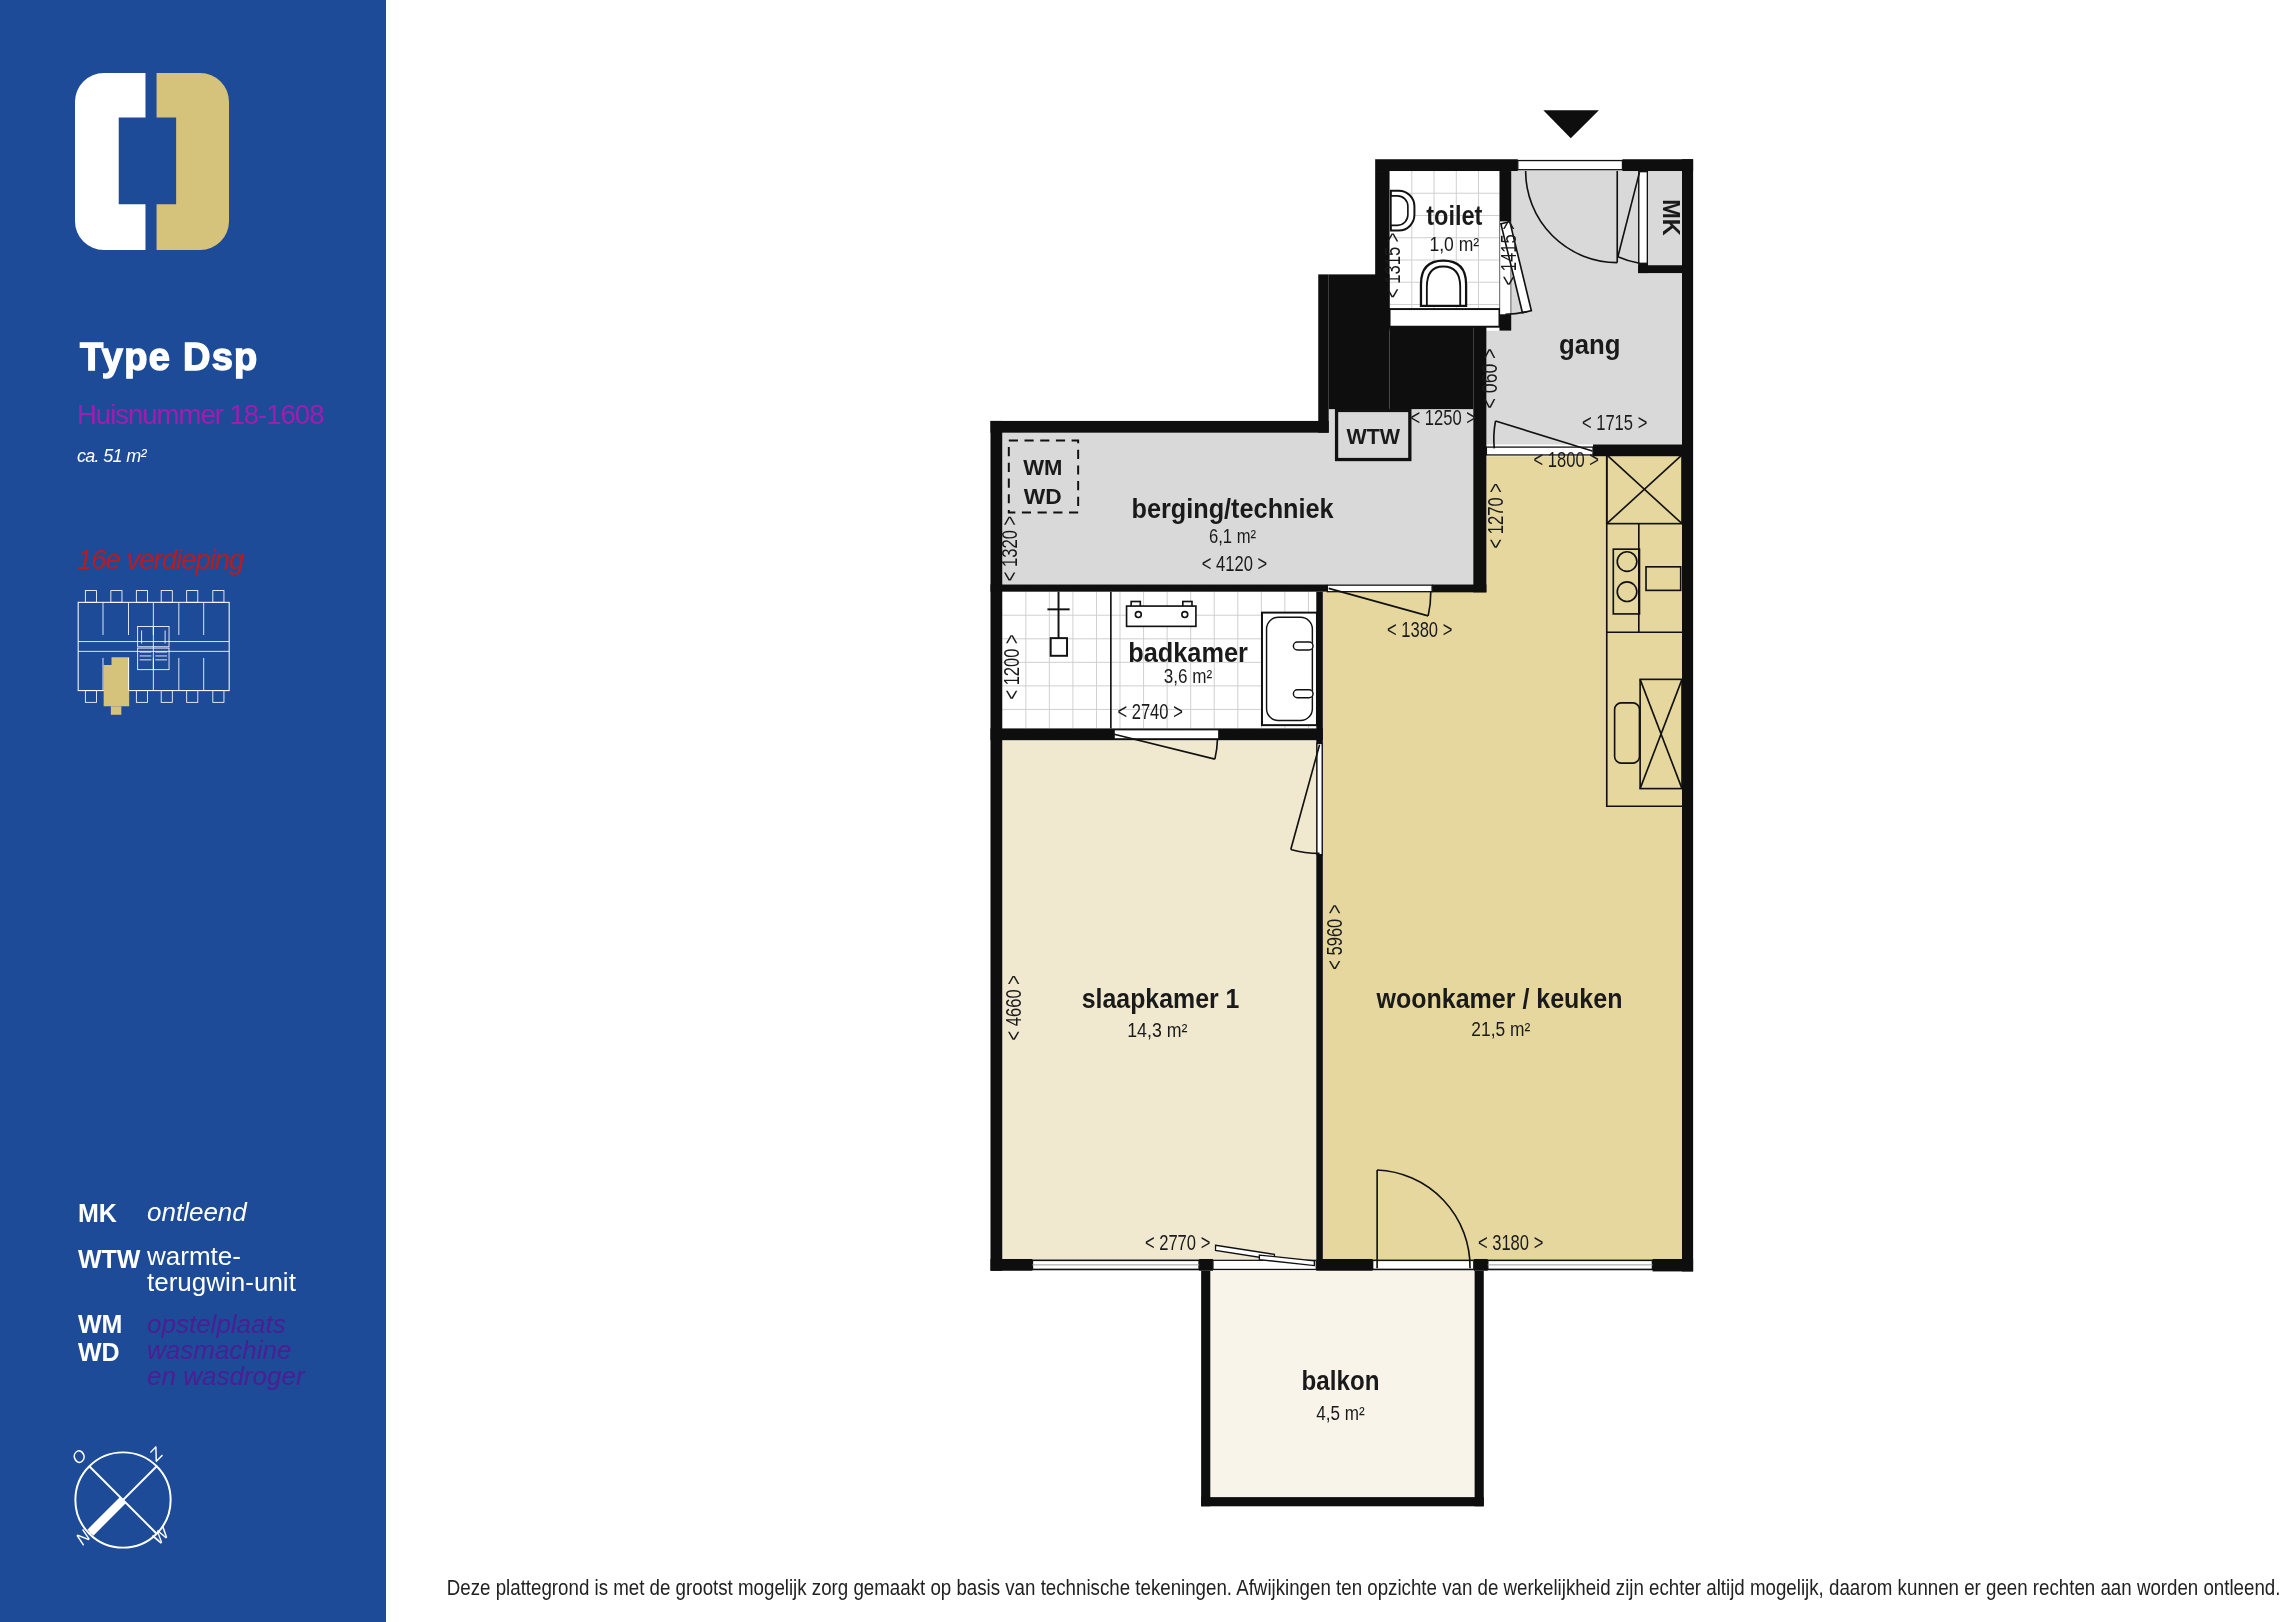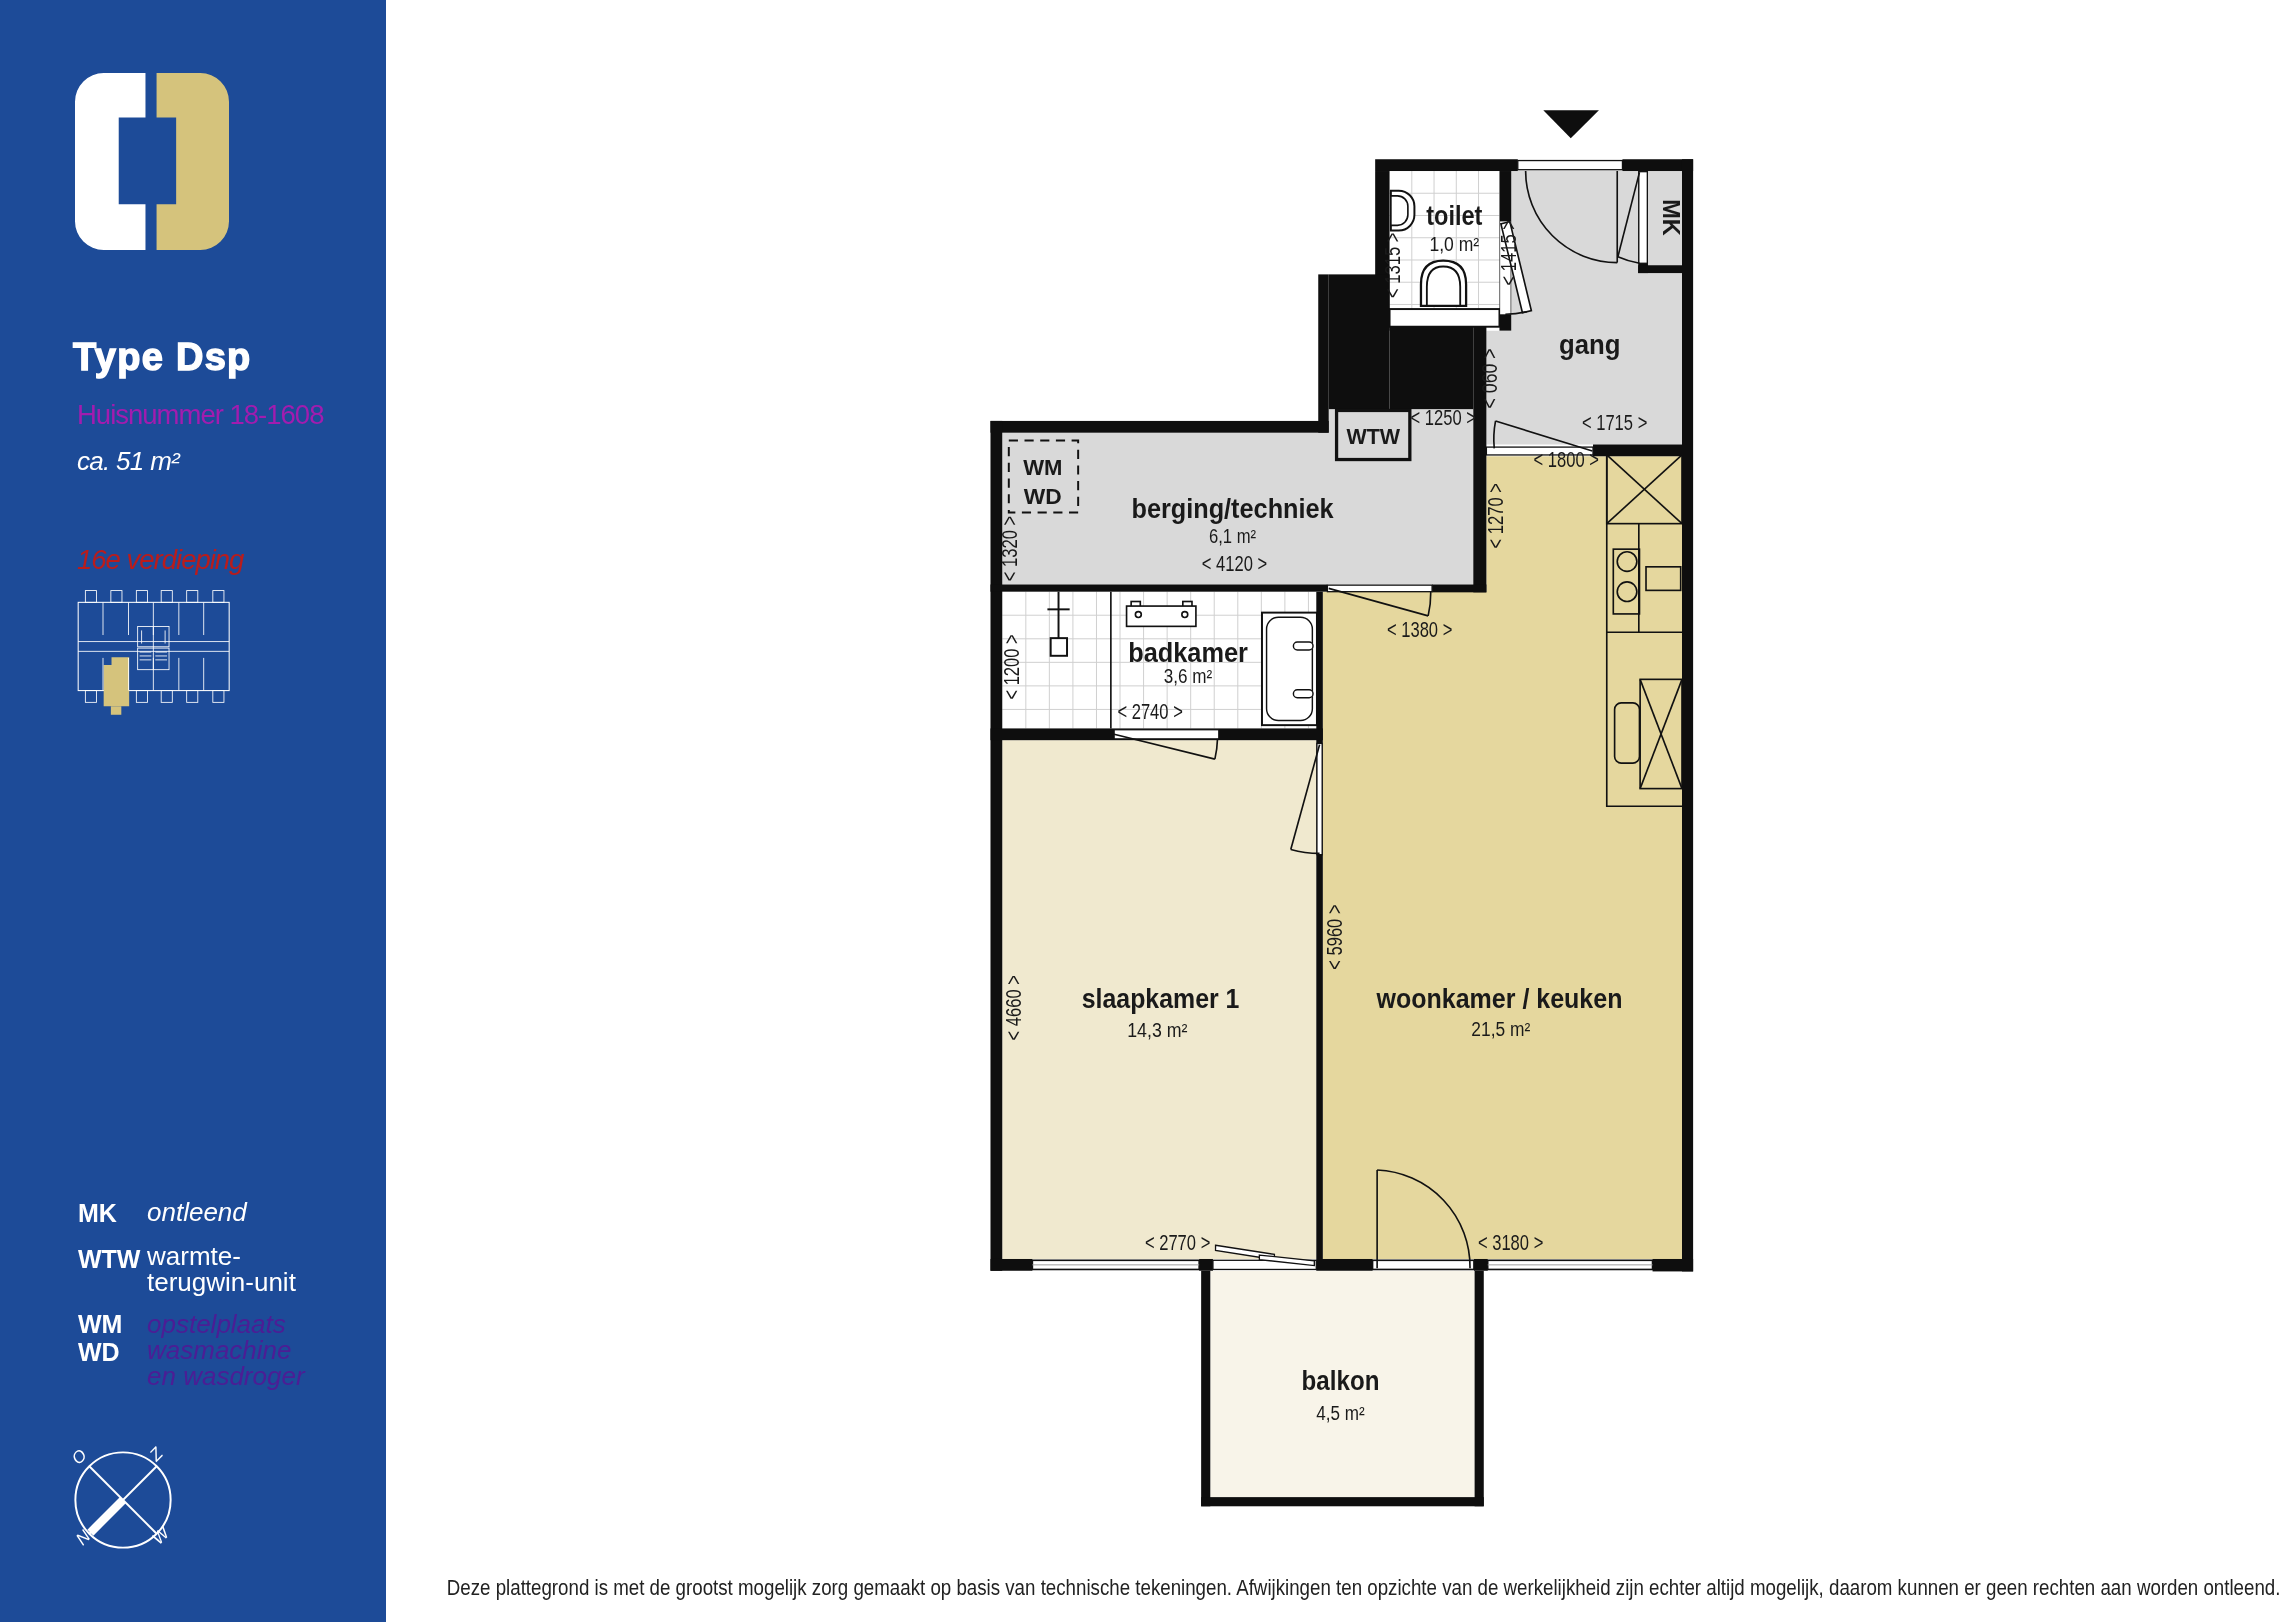--- a/index.html
+++ b/index.html
@@ -271,25 +271,25 @@
 
 <div class="abs" style="left:0;top:0;width:386px;height:1623px;background:#1d4b98"></div>
 
 <svg class="abs" style="left:75px;top:73px" width="154" height="177" viewBox="0 0 236 271">
 
   <path d="M44,0 H108 V68 H67 V201 H108 V271 H44 A44,44 0 0 1 0,227 V44 A44,44 0 0 1 44,0 Z" fill="#ffffff"></path>
 
   <path d="M125,0 H192 A44,44 0 0 1 236,44 V227 A44,44 0 0 1 192,271 H125 V201 H155 V68 H125 Z" fill="#d5c37c"></path>
 </svg>
 
-<div class="abs" style="left:73px;top:336px;color:#fff;font-size:38px;font-weight:bold;-webkit-text-stroke:1.4px #fff;letter-spacing:1.3px;">Type&nbsp;Dsp</div>
+<div class="abs" style="left:80px;top:336px;color:#fff;font-size:38px;font-weight:bold;-webkit-text-stroke:1.4px #fff;letter-spacing:1.3px;">Type&nbsp;Dsp</div>
 
 <div class="abs" style="left:77px;top:399px;color:#a21caf;font-size:27.5px;letter-spacing:-1px;">Huisnummer 18-1608</div>
 
-<div class="abs" style="left:77px;top:446px;color:#fff;font-size:26px;font-style:italic;letter-spacing:-0.7px;">ca. 51 m²</div>
+<div class="abs" style="left:77px;top:446px;color:#fff;font-size:18px;font-style:italic;letter-spacing:-0.7px;">ca. 51 m²</div>
 
 <div class="abs" style="left:77px;top:544px;color:#b91c1c;font-size:27.5px;font-style:italic;letter-spacing:-1px;">16e verdieping</div>
 
 <svg class="abs" style="left:72px;top:586px" width="164" height="134" viewBox="0 0 250 205">
 
 <rect x="9" y="25" width="231" height="135" fill="none" stroke="#fff" stroke-width="1.6"></rect>
 
 <rect x="20" y="7" width="17" height="18" fill="none" stroke="#fff" stroke-width="1.3"></rect>
 <rect x="59" y="7" width="17" height="18" fill="none" stroke="#fff" stroke-width="1.3"></rect>
 <rect x="98" y="7" width="17" height="18" fill="none" stroke="#fff" stroke-width="1.3"></rect>

